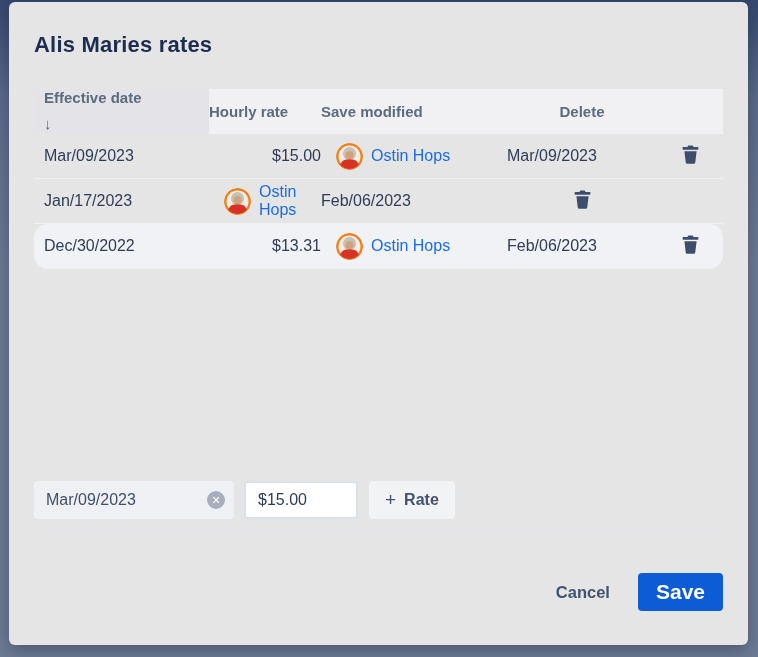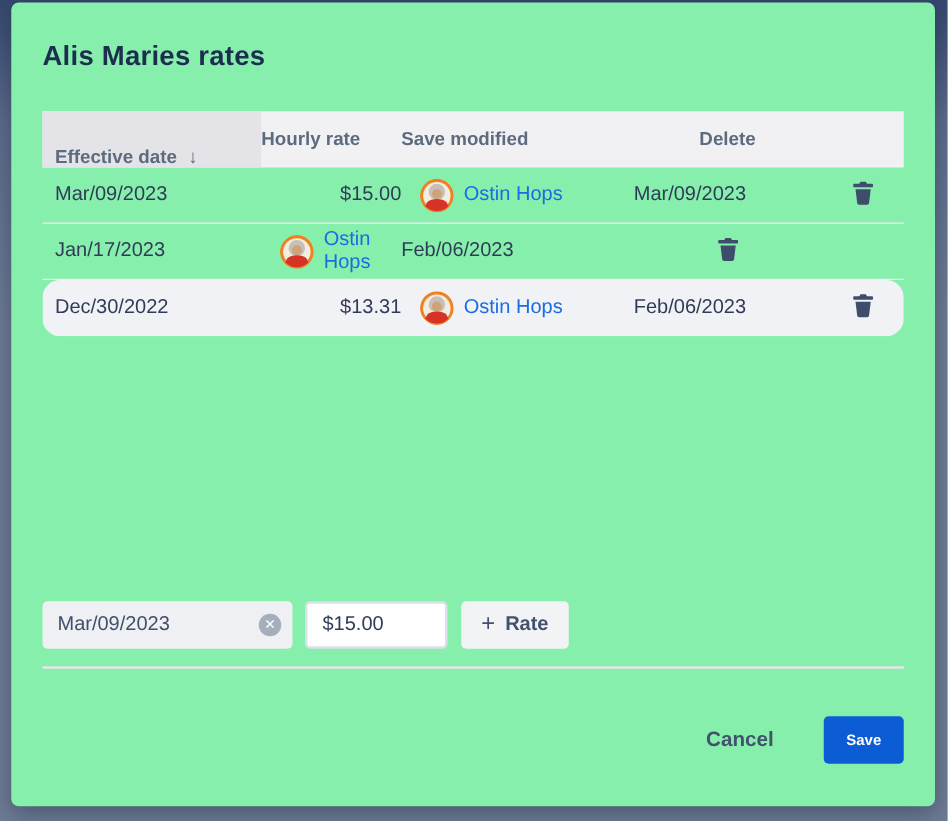--- a/index.html
+++ b/index.html
@@ -4,38 +4,38 @@
 <style>
   * { box-sizing: border-box; }
   html,body { margin:0; padding:0; }
   body {
     width:758px; height:657px; position:relative; overflow:hidden;
     font-family:"Liberation Sans", sans-serif;
     background:linear-gradient(180deg,#35486e 0%,#5c6c8b 15%,#6d7b94 40%,#6d7b94 100%);
   }
   .modal {
     position:absolute; left:9px; top:2px; width:739px; height:643px;
-    background:#86efac; border-radius:6px; padding:0 25px;
+    background:#e5e5e5; border-radius:6px; padding:0 25px;
     box-shadow:0 5px 18px rgba(10,20,40,.35);
     display:flex; flex-direction:column;
   }
   .modal-title {
     margin-top:30px; font-size:22px; font-weight:700; color:#1d2d50; letter-spacing:.2px;
   }
   
   .rates-table { margin-top:31px; }
   .grid-row {
     display:grid;
     grid-template-columns:175px 112px 186px 150px 1fr;
     height:45px; align-items:center;
   }
   .thead { background:#f1f1f4; color:#5d6b7e; font-size:15px; font-weight:700; }
   .th-effective {
-    background:#e3e3e8; height:100%; display:flex; align-items:flex-end;
-    padding-left:10px; gap:9px; cursor:pointer;
+    background:#e3e3e8; height:100%; display:flex; align-items:flex-start;
+    padding-left:10px; gap:9px; cursor:pointer;flex-direction:column;
   }
   .sort-arrow { font-size:15px; font-weight:400; }
   .th-hourly { text-align:left; }
   .cell-modified { padding-left:15px; display:flex; align-items:center; }
   .th-delete { text-align:center; }
   .trow { font-size:16px; color:#303c57; border-bottom:1px solid #eef0f2; }
   .trow.highlighted { background:#f1f2f5; border-bottom-color:transparent;border-radius:14px; }
   .cell-date { padding-left:10px; }
   .cell-rate { text-align:right; }
   .avatar { width:27px; height:27px; border-radius:50%; flex:0 0 27px; margin-right:8px; }
@@ -62,29 +62,29 @@
     padding:0 12px; font-family:"Liberation Sans",sans-serif; font-size:16px; color:#2f3b55; outline:none;
   }
   .rate-btn {
     margin-left:11px; height:38px; padding:0 16px; background:#f2f3f5; border:none;
     border-radius:4px; cursor:pointer; display:flex; align-items:center; gap:8px;
     font-family:"Liberation Sans",sans-serif; font-size:16px; font-weight:700; color:#42526e;
   }
   .plus-glyph { font-size:19px; font-weight:400; color:#42526e; }
   .divider { margin:14px 0 0 0; height:2px; background:#e4e6ea; border:none; }
   
-  .footer { margin-top:38px; display:flex; justify-content:flex-end; align-items:center; gap:36px; }
+  .footer { margin-top:38px; display:flex; justify-content:flex-end; align-items:center; gap:24px; }
   .cancel-btn {
     background:none; border:none; cursor:pointer; padding:6px 4px;
     font-family:"Liberation Sans",sans-serif; font-size:16.5px; font-weight:700; color:#42526e;
   }
   .save-btn {
     background:#0c5cd5; border:none; border-radius:4px; cursor:pointer;
     height:38px; padding:0 18px;
-    font-family:"Liberation Sans",sans-serif; font-size:12px; font-weight:700; color:#ffffff;
+    font-family:"Liberation Sans",sans-serif; font-size:21px; font-weight:700; color:#ffffff;
   }
 </style>
 </head>
 <body>
 
 <div class="modal">
 
   <div class="modal-title">Alis Maries rates</div>
 
   <div class="rates-table">

